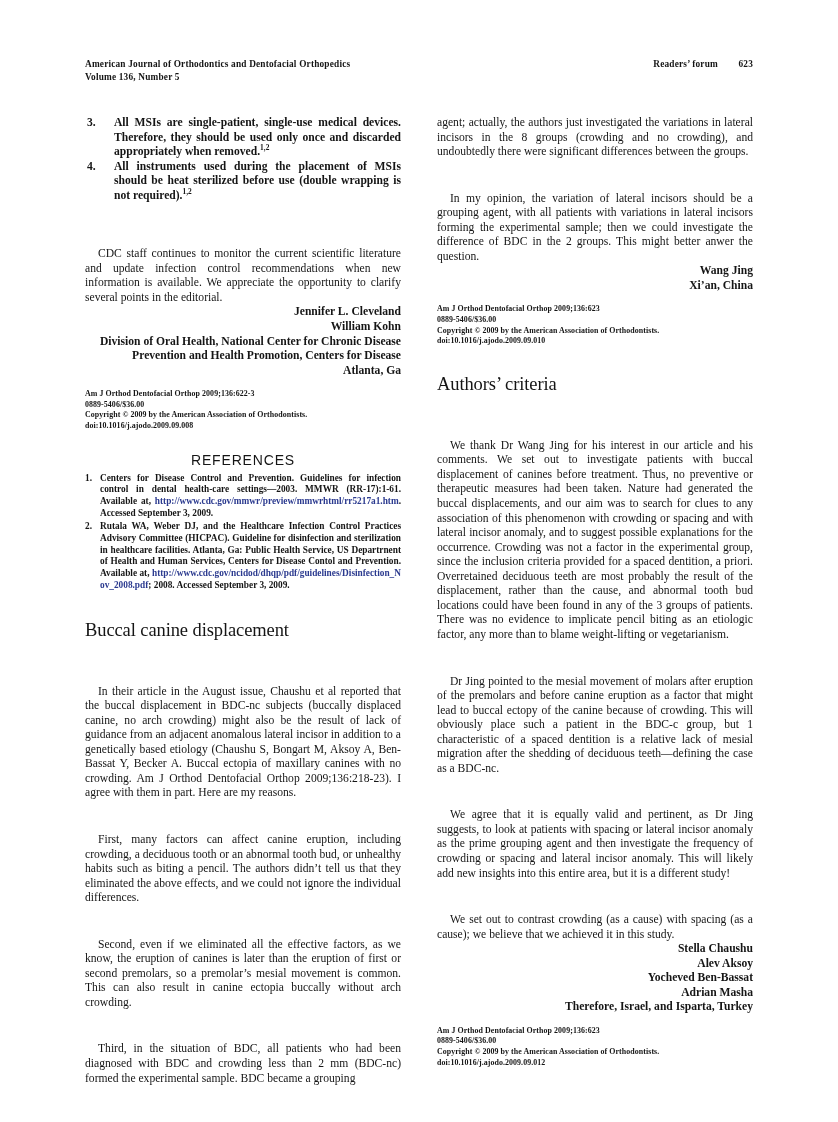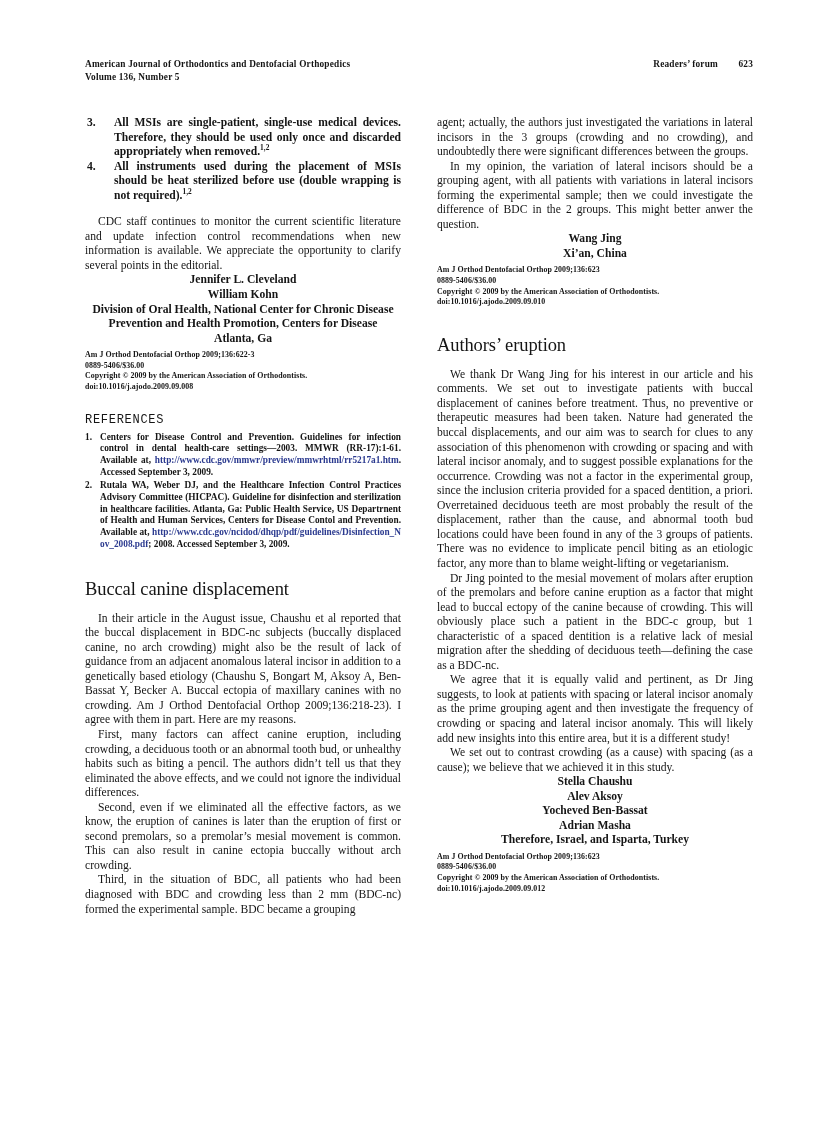--- a/index.html
+++ b/index.html
@@ -54,21 +54,21 @@
   }
 
   p {
     margin: 0;
     font-size: 11.6px;
     line-height: 14.55px;
     text-align: justify;
     text-justify: inter-word;
     hyphens: none;
   }
-  p.indent { text-indent: 13px; }
+  p.indent { text-indent: 13px; margin-top: 32px; }
 
   ol.numlist {
     margin: 0;
     padding: 0;
     list-style: none;
   }
   ol.numlist li {
     position: relative;
     padding-left: 29px;
     font-size: 11.6px;
@@ -89,47 +89,48 @@
     font-weight: bold;
   }
 
   .signature {
     margin-top: 0px;
     text-align: right;
     font-size: 11.6px;
     line-height: 14.55px;
     font-weight: bold;
   }
-  .signature .line { display: block; text-align: center; }
+  .signature .line { display: block; }
 
   .colophon {
-    margin-top: 4px;
+    margin-top: 11px;
     font-size: 7.9px;
     line-height: 10.6px;
     font-weight: bold;
     text-align: left;
     letter-spacing: 0.01em;
     font-family: Liberation Serif, serif;
   }
   .colophon .line { display: block; }
 
   h2.section-head {
     margin: 0;
     font-size: 18.5px;
     font-weight: normal;
     line-height: 22px;
     letter-spacing: -0.1px;
   }
 
   .refs-head {
-    font-size: 12px;
+    font-size: 14px;
     font-weight: normal;
     letter-spacing: 0.06em;
-    font-family: Liberation Mono, monospace;
-    margin: 0;
+    font-family: Liberation Sans, sans-serif;
+    margin: 0;
+    text-align: center;
   }
   ol.refs {
     margin: 5px 0 0 0;
     padding: 0;
     list-style: none;
   }
   ol.refs li {
     position: relative;
     padding-left: 15px;
     font-size: 9.3px;
@@ -224,38 +225,38 @@
 
       <p class="indent">In their article in the August issue, Chaushu et al reported that the buccal displacement in BDC-nc subjects (buccally displaced canine, no arch crowding) might also be the result of lack of guidance from an adjacent anomalous lateral incisor in addition to a genetically based etiology (Chaushu S, Bongart M, Aksoy A, Ben-Bassat Y, Becker A. Buccal ectopia of maxillary canines with no crowding. Am J Orthod Dentofacial Orthop 2009;136:218-23). I agree with them in part. Here are my reasons.</p>
       <p class="indent">First, many factors can affect canine eruption, including crowding, a deciduous tooth or an abnormal tooth bud, or unhealthy habits such as biting a pencil. The authors didn’t tell us that they eliminated the above effects, and we could not ignore the individual differences.</p>
       <p class="indent">Second, even if we eliminated all the effective factors, as we know, the eruption of canines is later than the eruption of first or second premolars, so a premolar’s mesial movement is common. This can also result in canine ectopia buccally without arch crowding.</p>
       <p class="indent">Third, in the situation of BDC, all patients who had been diagnosed with BDC and crowding less than 2 mm (BDC-nc) formed the experimental sample. BDC became a grouping</p>
 
     </div>
 
     <div class="col">
 
-      <p>agent; actually, the authors just investigated the variations in lateral incisors in the 3 groups (crowding and no crowding), and undoubtedly there were significant differences between the groups.</p>
+      <p>agent; actually, the authors just investigated the variations in lateral incisors in the 8 groups (crowding and no crowding), and undoubtedly there were significant differences between the groups.</p>
       <p class="indent">In my opinion, the variation of lateral incisors should be a grouping agent, with all patients with variations in lateral incisors forming the experimental sample; then we could investigate the difference of BDC in the 2 groups. This might better anwer the question.</p>
 
       <div class="signature">
         <span class="line">Wang Jing</span>
         <span class="line">Xi’an, China</span>
       </div>
 
       <div class="colophon">
         <span class="line">Am J Orthod Dentofacial Orthop 2009;136:623</span>
         <span class="line">0889-5406/$36.00</span>
         <span class="line">Copyright © 2009 by the American Association of Orthodontists.</span>
         <span class="line">doi:10.1016/j.ajodo.2009.09.010</span>
       </div>
 
       <div class="spacer-lg"></div>
 
-      <h2 class="section-head">Authors’ eruption</h2>
+      <h2 class="section-head">Authors’ criteria</h2>
 
       <div class="spacer-sm"></div>
 
       <p class="indent">We thank Dr Wang Jing for his interest in our article and his comments. We set out to investigate patients with buccal displacement of canines before treatment. Thus, no preventive or therapeutic measures had been taken. Nature had generated the buccal displacements, and our aim was to search for clues to any association of this phenomenon with crowding or spacing and with lateral incisor anomaly, and to suggest possible explanations for the occurrence. Crowding was not a factor in the experimental group, since the inclusion criteria provided for a spaced dentition, a priori. Overretained deciduous teeth are most probably the result of the displacement, rather than the cause, and abnormal tooth bud locations could have been found in any of the 3 groups of patients. There was no evidence to implicate pencil biting as an etiologic factor, any more than to blame weight-lifting or vegetarianism.</p>
       <p class="indent">Dr Jing pointed to the mesial movement of molars after eruption of the premolars and before canine eruption as a factor that might lead to buccal ectopy of the canine because of crowding. This will obviously place such a patient in the BDC-c group, but 1 characteristic of a spaced dentition is a relative lack of mesial migration after the shedding of deciduous teeth—defining the case as a BDC-nc.</p>
       <p class="indent">We agree that it is equally valid and pertinent, as Dr Jing suggests, to look at patients with spacing or lateral incisor anomaly as the prime grouping agent and then investigate the frequency of crowding or spacing and lateral incisor anomaly. This will likely add new insights into this entire area, but it is a different study!</p>
       <p class="indent">We set out to contrast crowding (as a cause) with spacing (as a cause); we believe that we achieved it in this study.</p>
 
       <div class="signature">
         <span class="line">Stella Chaushu</span>

